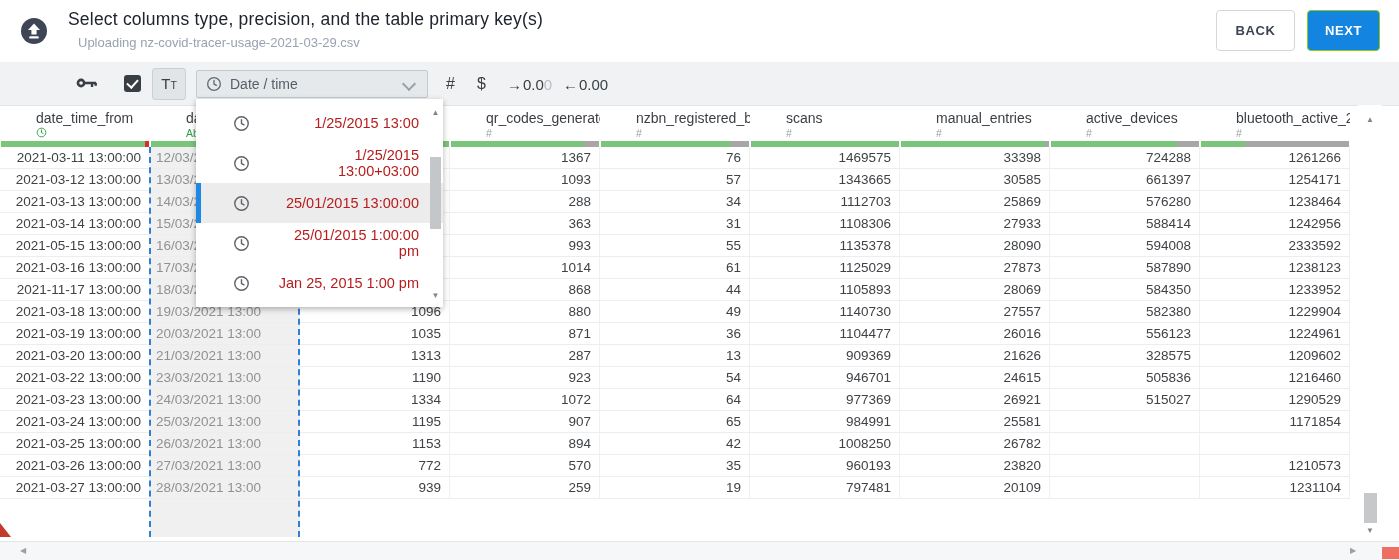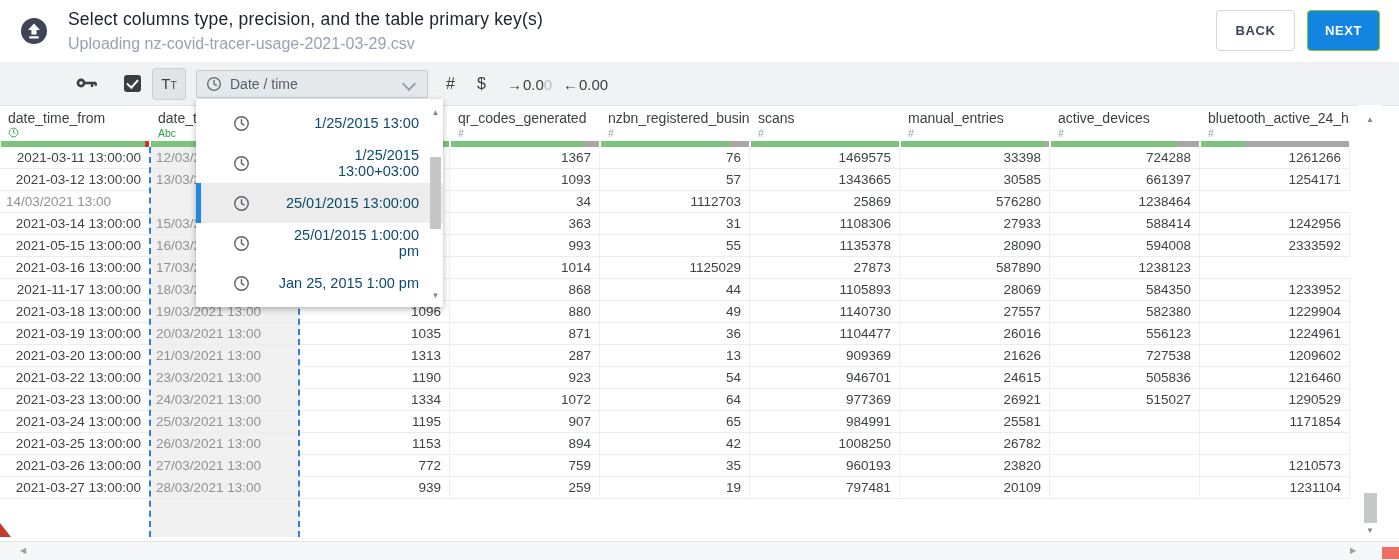--- a/index.html
+++ b/index.html
@@ -4,21 +4,21 @@
 <style>
   html,body{margin:0;padding:0;}
   .app{position:relative;width:1399px;height:560px;background:#fff;overflow:hidden;
        font-family:"Liberation Sans","DejaVu Sans",sans-serif;}
 
   
   .topbar{position:absolute;left:0;top:0;width:1399px;height:62px;background:#fff;
           border-bottom:1px solid #e9edf0;}
   .upicon{position:absolute;left:20px;top:17px;width:28px;height:28px;}
   .title{position:absolute;left:68px;top:9px;font-size:17.5px;color:#20242e;letter-spacing:.2px;}
-  .subtitle{position:absolute;left:68px;top:35px;font-size:16px;color:#97a2b2;}
+  .subtitle{position:absolute;left:78px;top:35px;font-size:13px;color:#97a2b2;}
   .btn{position:absolute;top:10px;height:41px;border-radius:4px;font-size:13px;font-weight:bold;
        letter-spacing:.6px;cursor:pointer;font-family:inherit;}
   .btn.back{left:1216px;width:79px;background:#fff;border:1px solid #d2d7dc;color:#3c4453;}
   .btn.next{left:1307px;width:73px;background:#1385e0;border:1px solid #84cc16;color:#fff;}
 
   
   .toolbar{position:absolute;left:0;top:62px;width:1399px;height:43px;background:#f0f2f3;
            border-bottom:1px solid #e3e6e8;z-index:2;}
   .keyicon{position:absolute;left:76px;top:14px;}
   .cb{position:absolute;left:124px;top:77px;width:17px;height:17px;background:#393e44;border-radius:3px;top:13px;left:124px;}
@@ -39,21 +39,21 @@
   .tool.hash{left:446px;}
   .tool.dollar{left:477px;}
   .tool.inc{left:507px;font-size:15px;top:14px;}
   .tool.dec{left:563px;font-size:15px;top:14px;}
   .tool .faded{color:#b9bfc6;}
   .tool .arrow{margin-right:1px;}
 
   
   .tablewrap{position:absolute;left:0;top:105px;width:1350px;height:432px;overflow:hidden;z-index:1;}
   .thead{display:flex;height:42px;position:relative;}
-  .hcell{position:relative;width:150px;box-sizing:border-box;flex:none;}
+  .hcell{position:relative;width:150px;box-sizing:border-box;flex:none;padding-left:28px;}
   .hname{padding:5px 4px 0 8px;font-size:14px;color:#3b3f45;white-space:nowrap;overflow:hidden;}
   .hsub{padding-left:8px;height:13px;font-size:10.5px;color:#9aa0a6;margin-top:1px;}
   .hsub.green{color:#2e9e44;}
   .hsub .subclk{width:11px;height:11px;color:#2e9e44;}
   .hbar{position:absolute;left:1px;right:1px;bottom:0;height:6px;display:flex;background:transparent;}
   .hbar .seg{height:100%;display:block;}
   .seg.green{background:#7bc47b;}
   .seg.gray{background:#a7a7a7;}
   .seg.red{background:#d93025;}
   .tbody{position:relative;height:390px;overflow:hidden;}
@@ -64,21 +64,21 @@
   .tcell.align-right{text-align:right;padding-right:8px;}
   .tcell.align-left{text-align:left;padding-left:6px;}
   .tcell.selcell{color:#8f9194;border-right:none;}
   .seloverlay{position:absolute;left:149px;top:42px;width:151px;height:390px;box-sizing:border-box;
               border-left:2px dashed #2e7fd6;border-right:2px dashed #2e7fd6;z-index:5;pointer-events:none;}
 
   
   .ddpanel{position:absolute;left:196px;top:99px;width:247px;height:208px;background:#fff;
            box-shadow:0 2px 6px rgba(0,0,0,.3);z-index:10;box-sizing:border-box;padding-top:4px;}
   .dditem{position:relative;height:40px;display:flex;align-items:center;padding:0 24px 0 37px;
-          font-size:14.5px;color:#0c4a6e;cursor:pointer;gap:20px;}
+          font-size:14.5px;color:#b91c1c;cursor:pointer;gap:20px;}
   .dditem .ddclk{width:17px;height:17px;color:#5f6368;flex:none;}
   .ddlabel{flex:1;text-align:right;padding-right:0;}
   .dditem.ddsel{background:#ececec;}
   .dditem.ddsel::before{content:"";position:absolute;left:0;top:0;width:5px;height:100%;background:#1e88e5;}
   .ddscroll{position:absolute;right:0;top:0;width:15px;height:100%;}
   .ddscroll .sarrow{position:absolute;left:2px;width:11px;text-align:center;font-size:8px;color:#7f8690;}
   .ddscroll .up{top:9px;}
   .ddscroll .down{bottom:7px;}
   .ddthumb{position:absolute;left:2px;top:58px;width:11px;height:72px;background:#c4c7ca;}
 
@@ -232,20 +232,21 @@
           <div class="tcell align-left selcell">13/03/2021 13:00</div>
           <div class="tcell align-right"></div>
           <div class="tcell align-right">1093</div>
           <div class="tcell align-right">57</div>
           <div class="tcell align-right">1343665</div>
           <div class="tcell align-right">30585</div>
           <div class="tcell align-right">661397</div>
           <div class="tcell align-right">1254171</div>
         </div>
         <div class="trow">
+          <div class="tcell align-right">2021-03-13 13:00:00</div>
           <div class="tcell align-left selcell">14/03/2021 13:00</div>
           <div class="tcell align-right"></div>
           <div class="tcell align-right">288</div>
           <div class="tcell align-right">34</div>
           <div class="tcell align-right">1112703</div>
           <div class="tcell align-right">25869</div>
           <div class="tcell align-right">576280</div>
           <div class="tcell align-right">1238464</div>
         </div>
         <div class="trow">
@@ -268,20 +269,21 @@
           <div class="tcell align-right">1135378</div>
           <div class="tcell align-right">28090</div>
           <div class="tcell align-right">594008</div>
           <div class="tcell align-right">2333592</div>
         </div>
         <div class="trow">
           <div class="tcell align-right">2021-03-16 13:00:00</div>
           <div class="tcell align-left selcell">17/03/2021 13:00</div>
           <div class="tcell align-right"></div>
           <div class="tcell align-right">1014</div>
+          <div class="tcell align-right">61</div>
           <div class="tcell align-right">1125029</div>
           <div class="tcell align-right">27873</div>
           <div class="tcell align-right">587890</div>
           <div class="tcell align-right">1238123</div>
         </div>
         <div class="trow">
           <div class="tcell align-right">2021-11-17 13:00:00</div>
           <div class="tcell align-left selcell">18/03/2021 13:00</div>
           <div class="tcell align-right"></div>
           <div class="tcell align-right">868</div>
@@ -314,21 +316,21 @@
           <div class="tcell align-right">1224961</div>
         </div>
         <div class="trow">
           <div class="tcell align-right">2021-03-20 13:00:00</div>
           <div class="tcell align-left selcell">21/03/2021 13:00</div>
           <div class="tcell align-right">1313</div>
           <div class="tcell align-right">287</div>
           <div class="tcell align-right">13</div>
           <div class="tcell align-right">909369</div>
           <div class="tcell align-right">21626</div>
-          <div class="tcell align-right">727538</div>
+          <div class="tcell align-right">328575</div>
           <div class="tcell align-right">1209602</div>
         </div>
         <div class="trow">
           <div class="tcell align-right">2021-03-22 13:00:00</div>
           <div class="tcell align-left selcell">23/03/2021 13:00</div>
           <div class="tcell align-right">1190</div>
           <div class="tcell align-right">923</div>
           <div class="tcell align-right">54</div>
           <div class="tcell align-right">946701</div>
           <div class="tcell align-right">24615</div>
@@ -365,21 +367,21 @@
           <div class="tcell align-right">42</div>
           <div class="tcell align-right">1008250</div>
           <div class="tcell align-right">26782</div>
           <div class="tcell align-right"></div>
           <div class="tcell align-right"></div>
         </div>
         <div class="trow">
           <div class="tcell align-right">2021-03-26 13:00:00</div>
           <div class="tcell align-left selcell">27/03/2021 13:00</div>
           <div class="tcell align-right">772</div>
-          <div class="tcell align-right">759</div>
+          <div class="tcell align-right">570</div>
           <div class="tcell align-right">35</div>
           <div class="tcell align-right">960193</div>
           <div class="tcell align-right">23820</div>
           <div class="tcell align-right"></div>
           <div class="tcell align-right">1210573</div>
         </div>
         <div class="trow">
           <div class="tcell align-right">2021-03-27 13:00:00</div>
           <div class="tcell align-left selcell">28/03/2021 13:00</div>
           <div class="tcell align-right">939</div>

